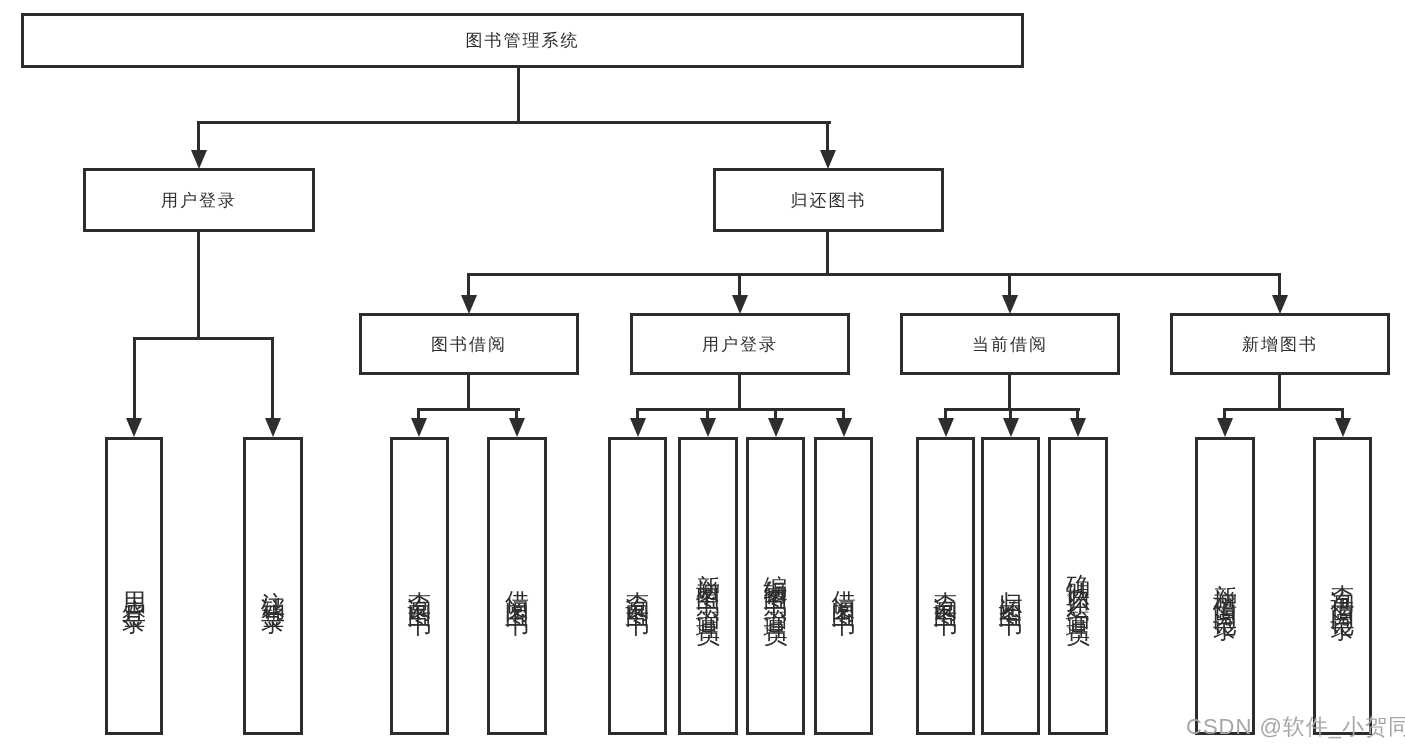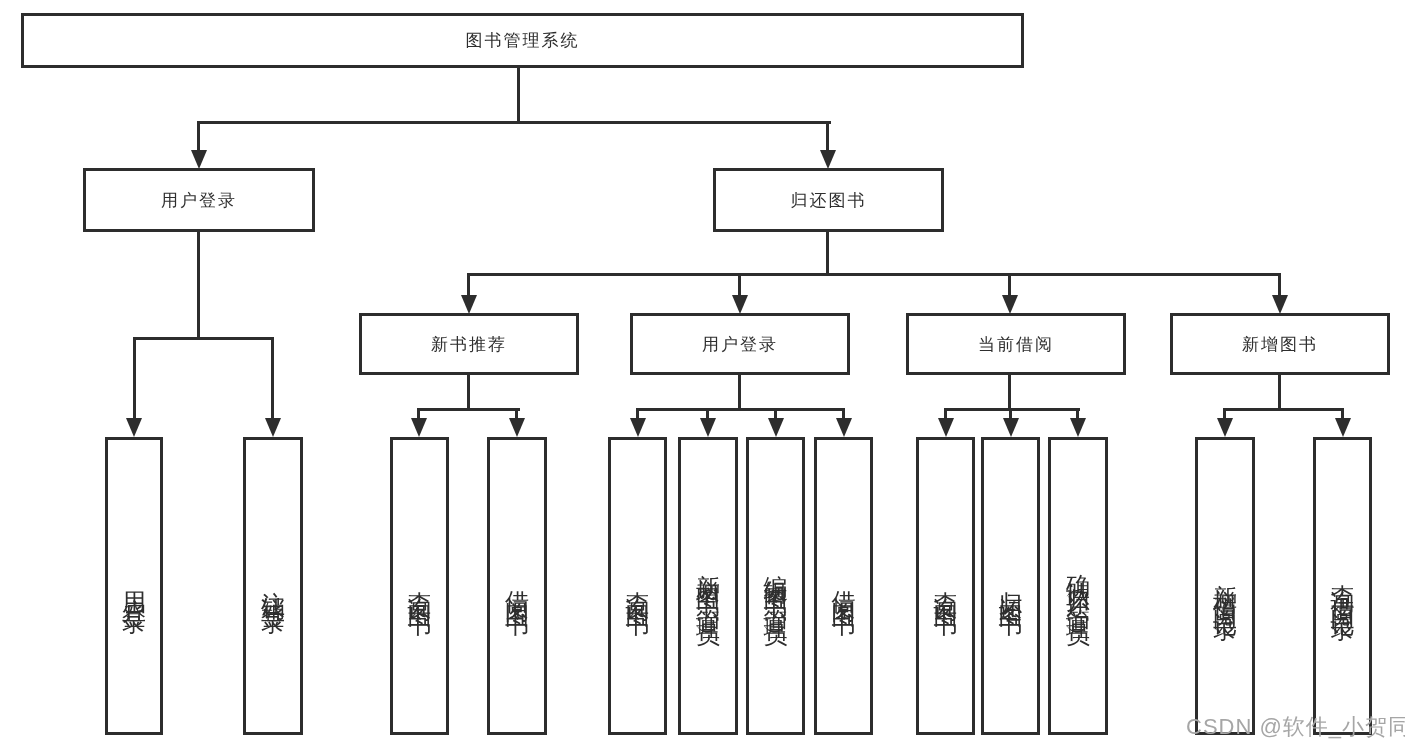--- a/index.html
+++ b/index.html
@@ -118,23 +118,23 @@
   <div class="vline" style="left:1223px; top:408px; height:14px;"></div>
   <div class="vline" style="left:1341px; top:408px; height:14px;"></div>
   <div class="arrow" style="left:1217px; top:418px;"></div>
   <div class="arrow" style="left:1335px; top:418px;"></div>
 
   <div class="box hbox" style="left:21px; top:13px; width:1003px; height:55px;">图书管理系统</div>
 
   <div class="box hbox" style="left:83px; top:168px; width:232px; height:64px;">用户登录</div>
   <div class="box hbox" style="left:713px; top:168px; width:231px; height:64px;">归还图书</div>
 
-  <div class="box hbox" style="left:359px;  top:313px; width:220px; height:62px;">新书推荐</div>
+  <div class="box hbox" style="left:359px;  top:313px; width:220px; height:62px;">图书借阅</div>
   <div class="box hbox" style="left:630px;  top:313px; width:220px; height:62px;">用户登录</div>
-  <div class="box hbox" style="left:900px;  top:313px; width:220px; height:62px;margin-left:6px;">当前借阅</div>
+  <div class="box hbox" style="left:900px;  top:313px; width:220px; height:62px;">当前借阅</div>
   <div class="box hbox" style="left:1170px; top:313px; width:220px; height:62px;">新增图书</div>
 
   <div class="box vbox" style="left:105px; top:437px; width:58px; height:298px;">用户登录</div>
   <div class="box vbox" style="left:243px; top:437px; width:60px; height:298px;">注销登录</div>
 
   <div class="box vbox" style="left:390px; top:437px; width:59px; height:298px;">查询图书</div>
   <div class="box vbox" style="left:487px; top:437px; width:60px; height:298px;">借阅图书</div>
 
   <div class="box vbox" style="left:608px; top:437px; width:59px; height:298px;">查询图书</div>
   <div class="box vbox" style="left:678px; top:437px; width:60px; height:298px;">新增图书（管理员）</div>

